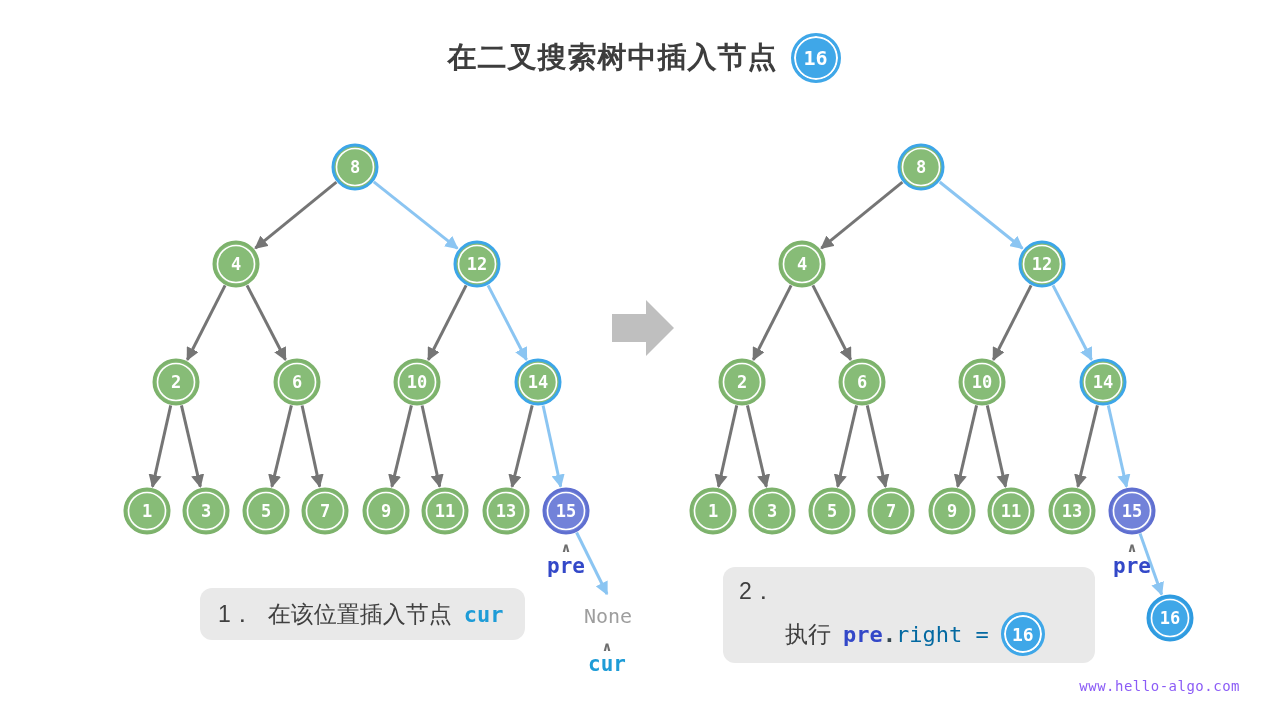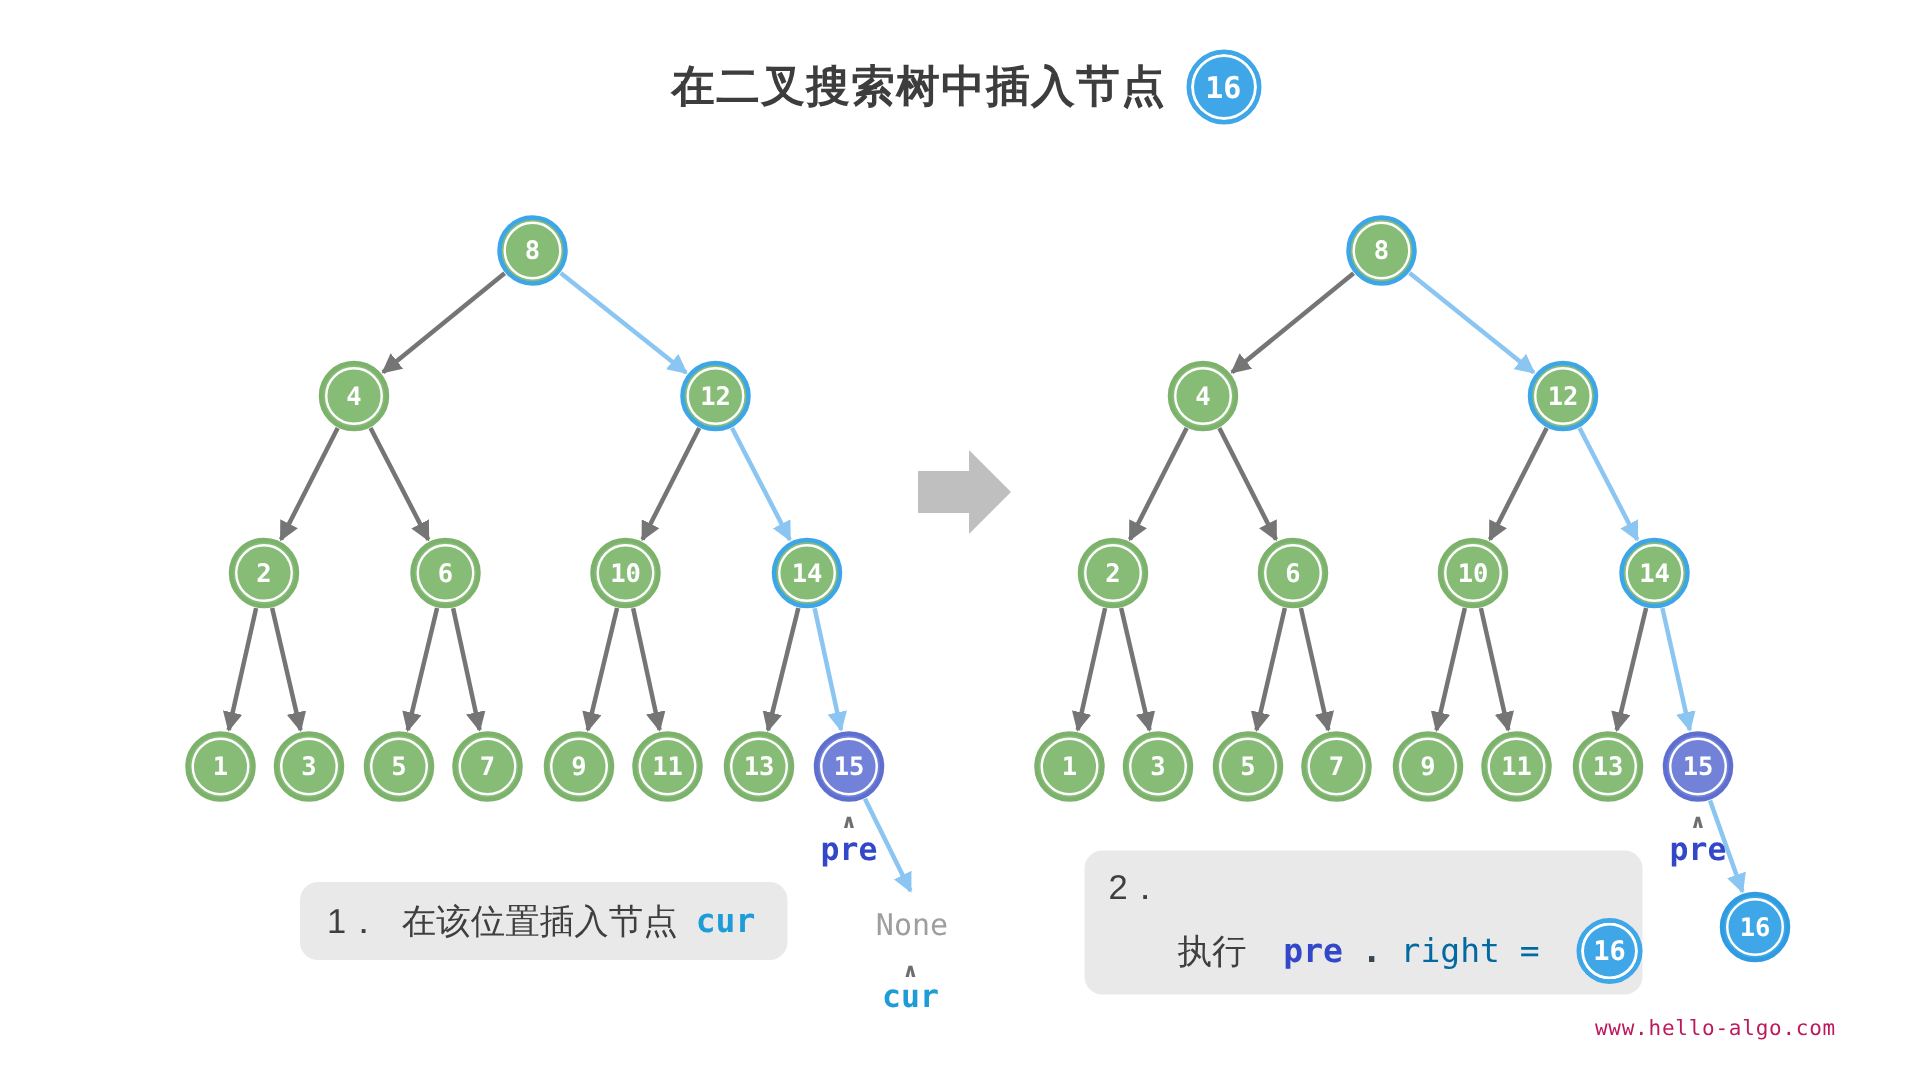--- a/index.html
+++ b/index.html
@@ -33,42 +33,42 @@
   .caption{
     position:absolute;background:#E9E9E9;border-radius:12px;
     color:#3F3F3F;font-size:23px;box-sizing:border-box;
   }
   #caption1{
     left:200px;top:588px;width:325px;height:52px;
     display:flex;align-items:center;padding-left:18px;
   }
   #caption2{left:723px;top:567px;width:372px;height:96px;padding:9px 0 0 16px;}
   .cap-line{display:flex;align-items:center;}
-  .cap-line2{margin-left:46px;margin-top:5px;justify-content:space-between;}
+  .cap-line2{margin-left:46px;margin-top:5px;}
   .cap-num{margin-right:14px;}
   .code{font-family:"DejaVu Sans Mono",monospace;font-weight:bold;font-size:22px;}
   .cur-text{color:#1E9CD7;}
   .pre-text{color:#3348C8;}
   .dot-text{color:#37474F;}
   .rest-text{color:#0369a1;font-weight:normal;}
   .cap-badge-gap{margin-left:12px;}
   .cap-code-gap{margin-left:12px;}
 
   
   .node-val{fill:#ffffff;font:bold 17px "DejaVu Sans Mono",monospace;text-anchor:middle;}
   .lbl{font-family:"DejaVu Sans Mono",monospace;text-anchor:middle;}
   .lbl-pre{fill:#3348C8;font-weight:bold;font-size:21px;}
   .lbl-cur{fill:#1E9CD7;font-weight:bold;font-size:21px;}
   .lbl-none{fill:#9E9E9E;font-size:20px;}
   .lbl-caret{fill:#6E6E6E;font-size:13px;font-weight:bold;font-family:"DejaVu Sans",sans-serif;}
 
   
   .watermark{
-    position:absolute;right:56px;top:678px;
-    font-family:"DejaVu Sans Mono",monospace;font-size:14px;color:#be185d;
+    position:absolute;right:40px;top:678px;
+    font-family:"DejaVu Sans Mono",monospace;font-size:14px;color:#8b5cf6;
     letter-spacing:0.5px;
   }
 </style>
 </head>
 <body>
 
 <div class="stage">
 
   <svg id="diagram" width="1280" height="720" viewBox="0 0 1280 720">
     <defs>

